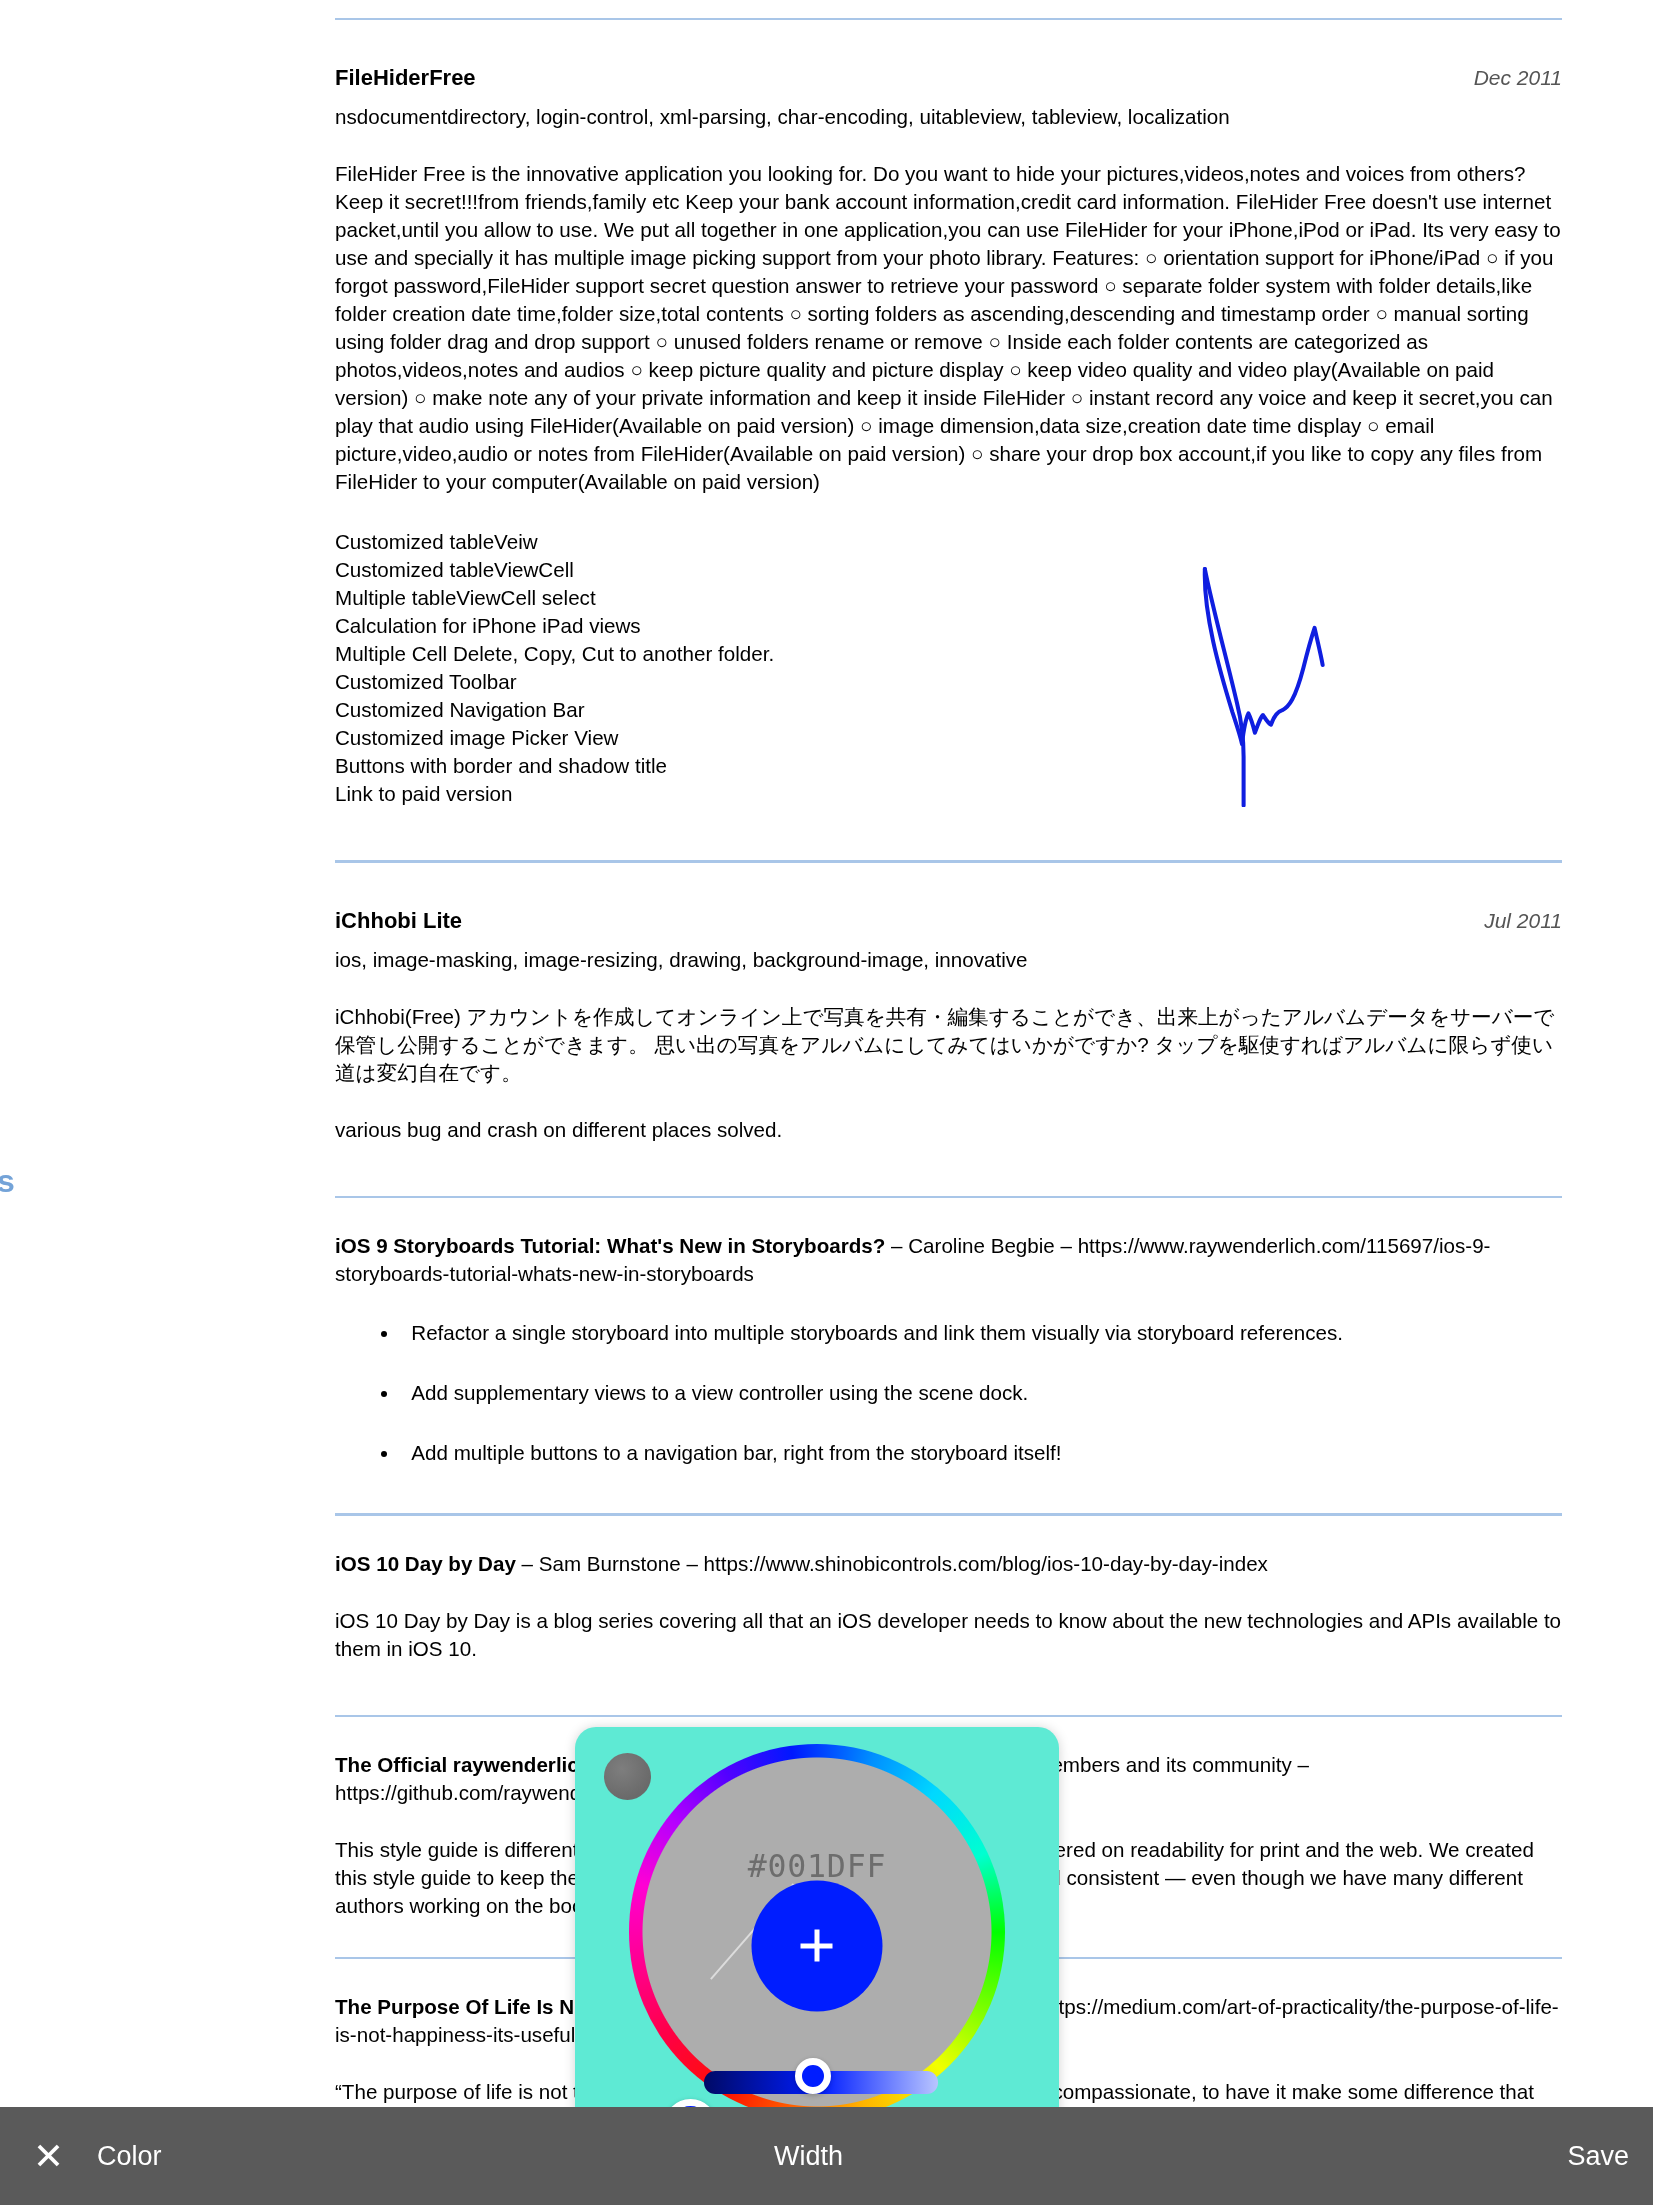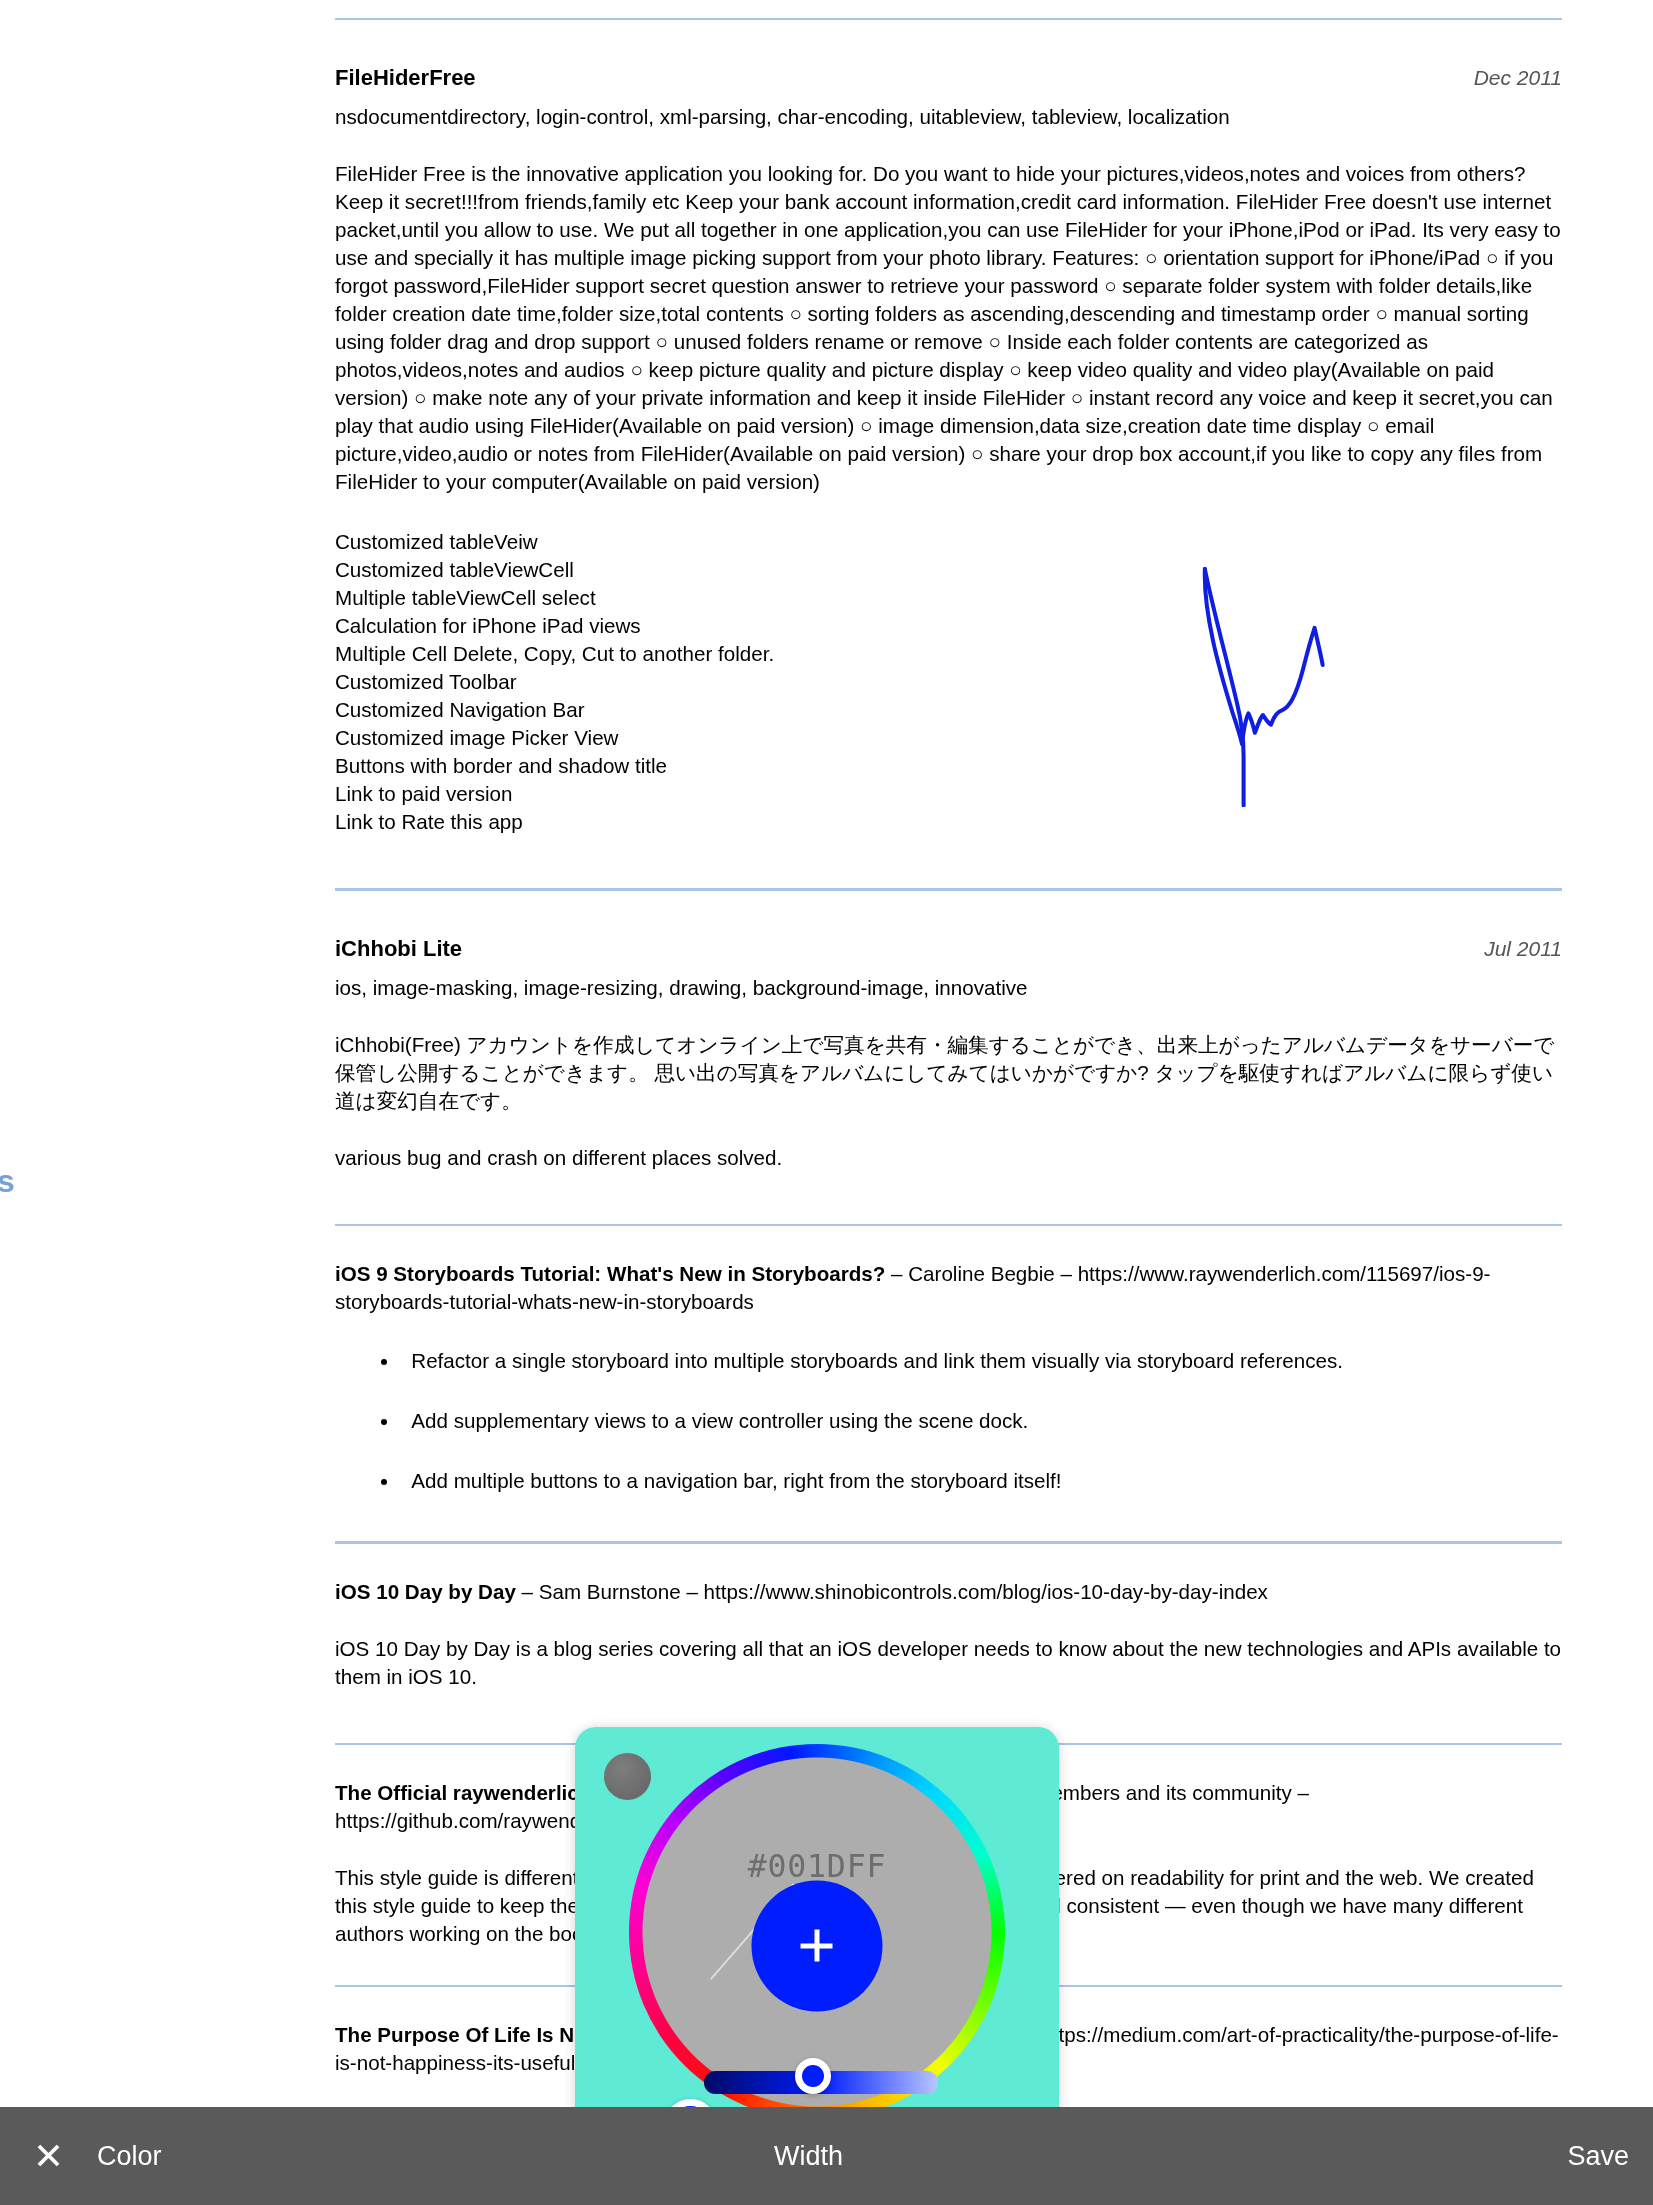--- a/index.html
+++ b/index.html
@@ -173,21 +173,20 @@
         <div>Customized tableVeiw</div>
         <div>Customized tableViewCell</div>
         <div>Multiple tableViewCell select</div>
         <div>Calculation for iPhone iPad views</div>
         <div>Multiple Cell Delete, Copy, Cut to another folder.</div>
         <div>Customized Toolbar</div>
         <div>Customized Navigation Bar</div>
         <div>Customized image Picker View</div>
         <div>Buttons with border and shadow title</div>
         <div>Link to paid version</div>
-        <div>Link to Rate this app</div>
       </div>
     </div>
 
     <div class="spacer-lg"></div>
     <div class="rule"></div>
 
     <div class="entry">
       <div class="entry-head">
         <div class="entry-title">iChhobi Lite</div>
         <div class="entry-date">Jul 2011</div>

